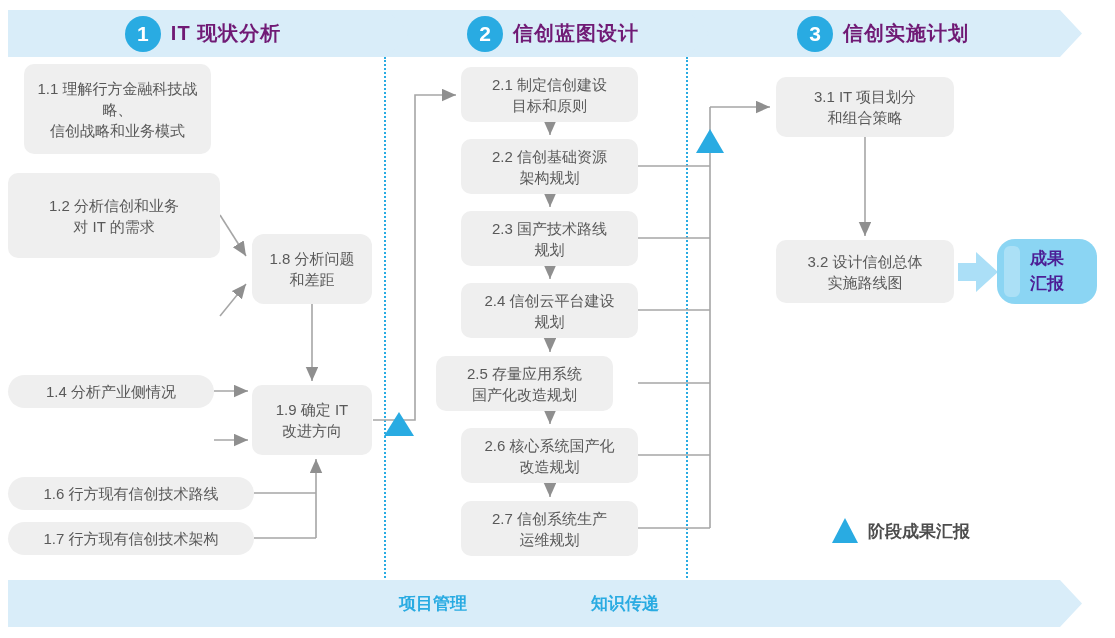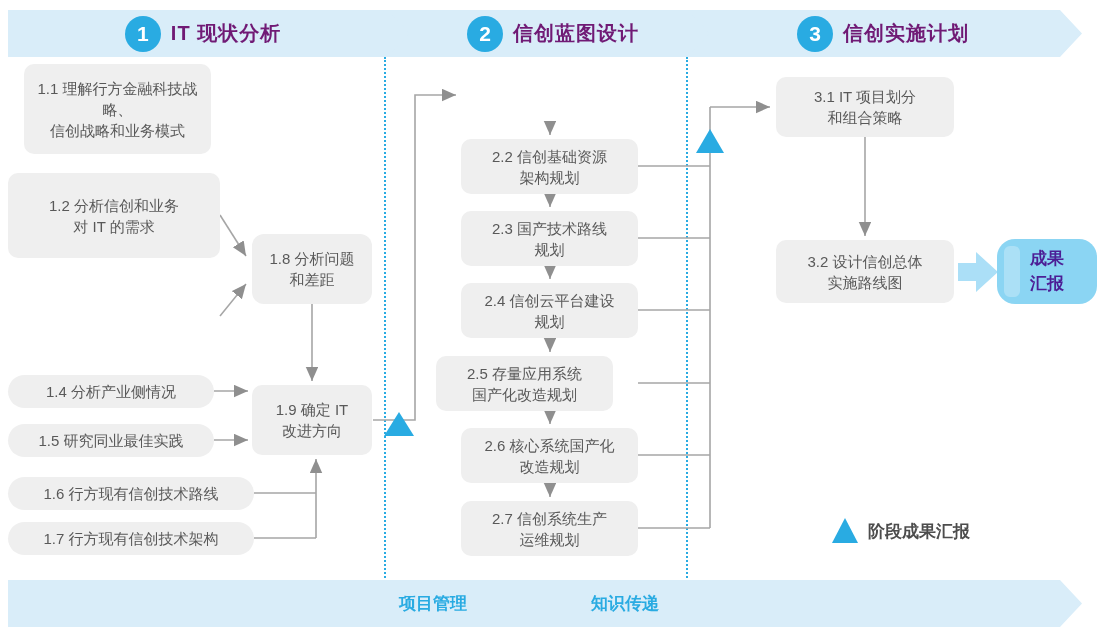--- a/index.html
+++ b/index.html
@@ -105,28 +105,29 @@
   <div class="banner banner-notch" style="left:688px;top:10px;width:370px;">
     <span class="num-circle">3</span>
     <span class="banner-title">信创实施计划</span>
   </div>
 
   <div class="gbox" style="left:8px;top:64px;width:187px;height:90px;margin-left:16px;">1.1 理解行方金融科技战略、
 信创战略和业务模式</div>
   <div class="gbox" style="left:8px;top:173px;width:212px;height:85px;">1.2 分析信创和业务
 对 IT 的需求</div>
   <div class="gbox pill" style="left:8px;top:375px;width:206px;height:33px;">1.4 分析产业侧情况</div>
-  <div class="gbox pill" style="left:8px;top:424px;width:206px;height:33px;">1.5 研究同业最佳实践</div>
   <div class="gbox pill" style="left:8px;top:477px;width:246px;height:33px;">1.6 行方现有信创技术路线</div>
   <div class="gbox pill" style="left:8px;top:522px;width:246px;height:33px;">1.7 行方现有信创技术架构</div>
   <div class="gbox" style="left:252px;top:234px;width:120px;height:70px;border-radius:12px;">1.8 分析问题
 和差距</div>
   <div class="gbox" style="left:252px;top:385px;width:120px;height:70px;">1.9 确定 IT
 改进方向</div>
 
+  <div class="gbox" style="left:461px;top:67px;width:177px;height:55px;">2.1 制定信创建设
+目标和原则</div>
   <div class="gbox" style="left:461px;top:139px;width:177px;height:55px;">2.2 信创基础资源
 架构规划</div>
   <div class="gbox" style="left:461px;top:211px;width:177px;height:55px;">2.3 国产技术路线
 规划</div>
   <div class="gbox" style="left:461px;top:283px;width:177px;height:55px;">2.4 信创云平台建设
 规划</div>
   <div class="gbox" style="left:436px;top:356px;width:177px;height:55px;">2.5 存量应用系统
 国产化改造规划</div>
   <div class="gbox" style="left:461px;top:428px;width:177px;height:55px;">2.6 核心系统国产化
 改造规划</div>

